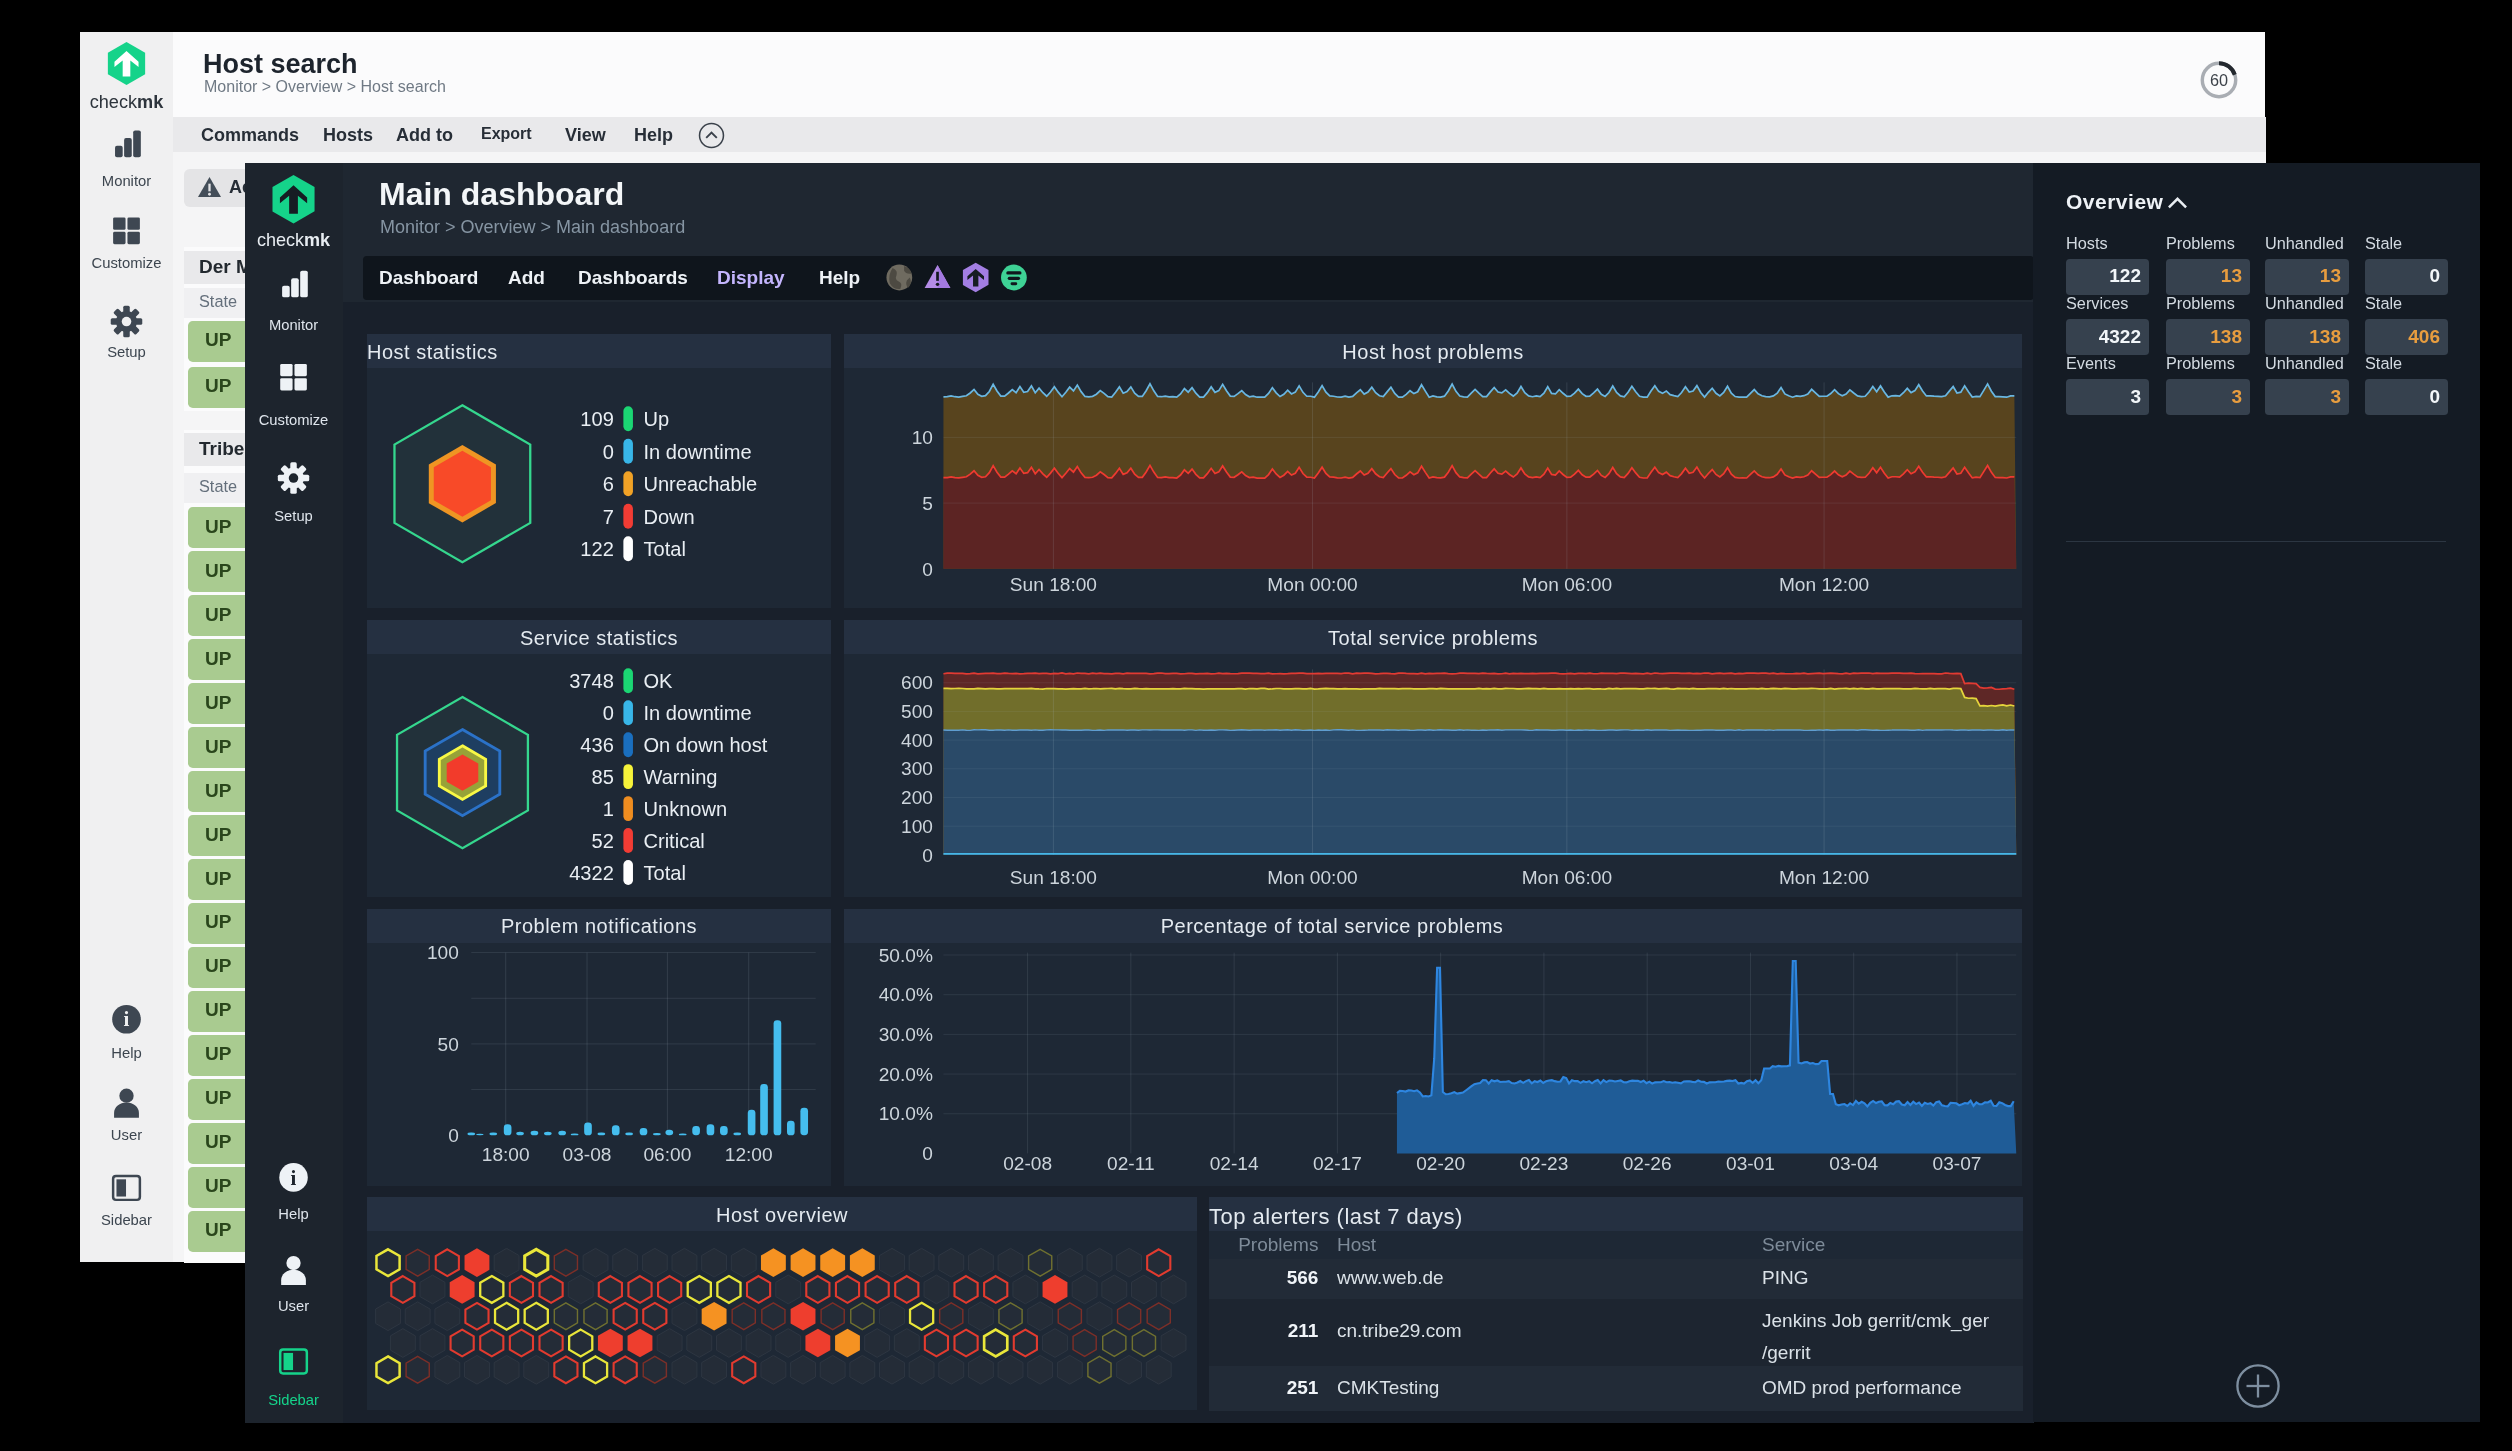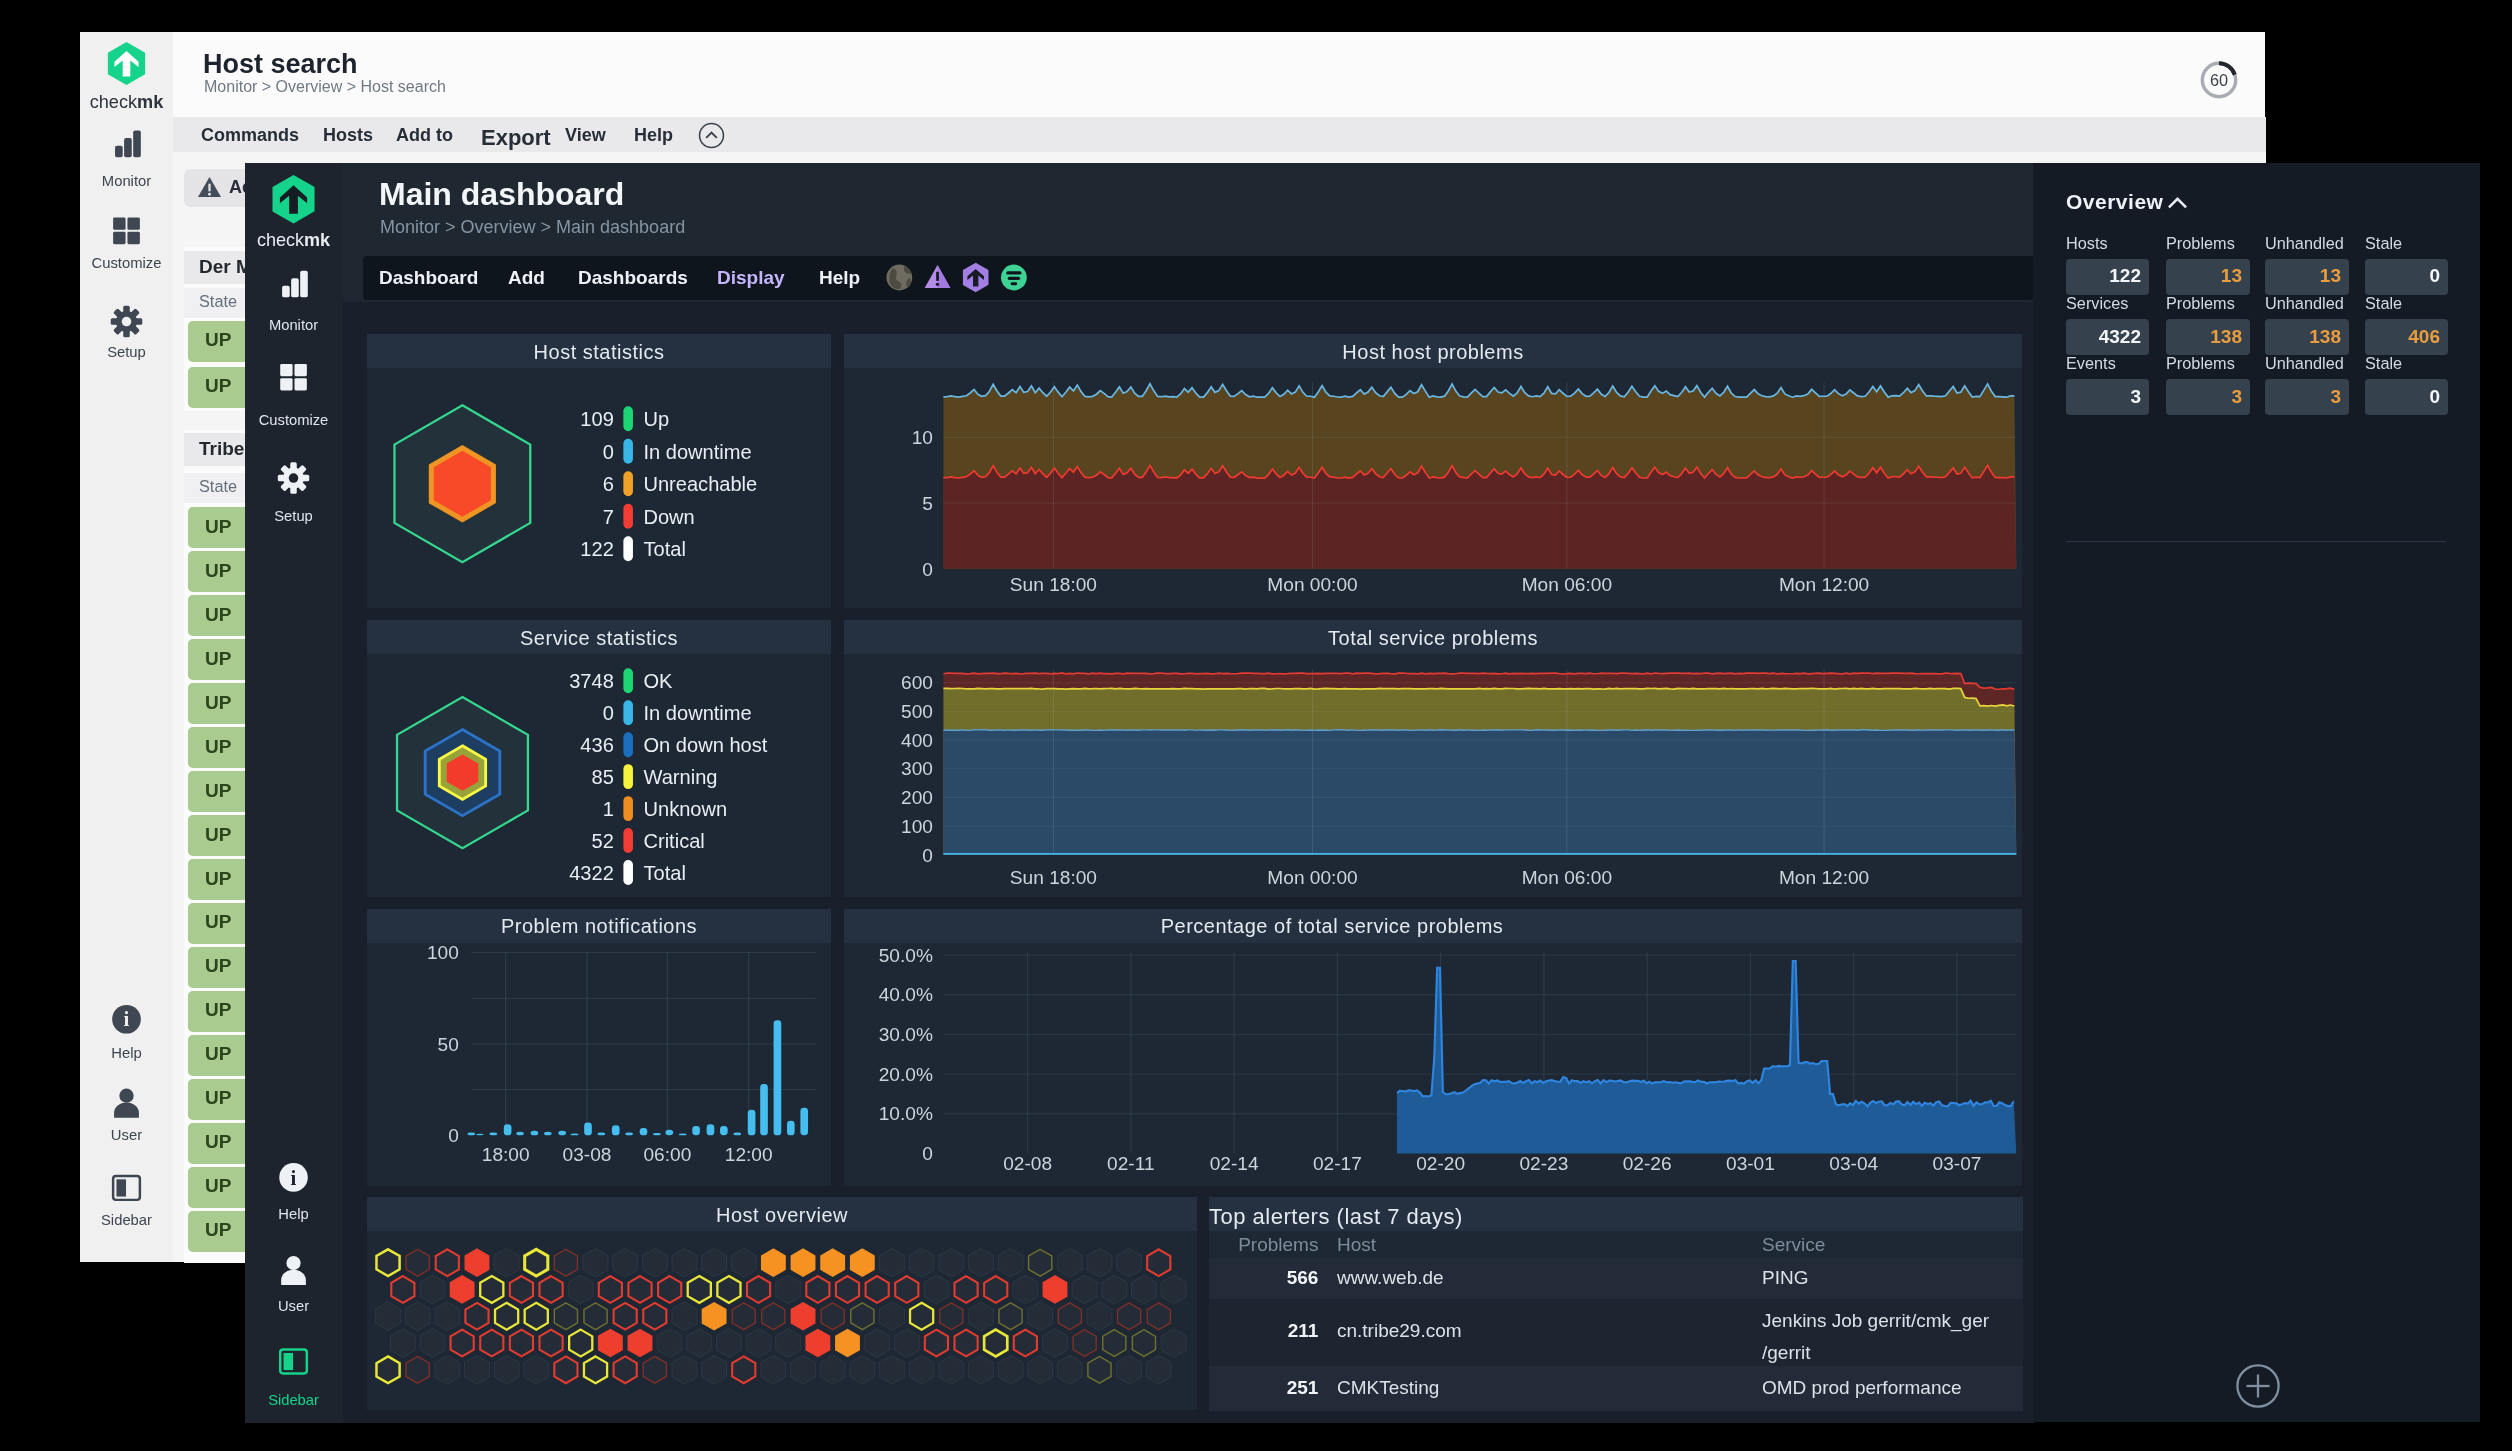--- a/index.html
+++ b/index.html
@@ -48,21 +48,21 @@
     <div class="abs" style="left:124px;top:46px;font-size:16px;color:#6f7984">Monitor &gt; Overview &gt; Host search</div>
     <svg class="abs" style="left:2118px;top:27px" width="42" height="42" viewBox="0 0 44 44">
       <circle cx="22" cy="22" r="17.5" fill="none" stroke="#a9adb3" stroke-width="3.6"></circle>
       <path d="M 22 4.5 A 17.5 17.5 0 0 1 38.5 16.5" fill="none" stroke="#23282e" stroke-width="4.2"></path>
       <text x="22" y="28" font-size="17" text-anchor="middle" style="fill:#3c4249">60</text>
     </svg>
     <div class="abs" style="left:93px;top:85px;width:2093px;height:35px;background:#e9e9eb"></div>
     <div class="abs b" style="left:121px;top:93px;font-size:18px;color:#272e37">Commands</div>
     <div class="abs b" style="left:243px;top:93px;font-size:18px;color:#272e37">Hosts</div>
     <div class="abs b" style="left:316px;top:93px;font-size:18px;color:#272e37">Add to</div>
-    <div class="abs b" style="left:401px;top:93px;font-size:22px;color:#272e37">Export</div>
+    <div class="abs b" style="left:401px;top:93px;font-size:16px;color:#272e37">Export</div>
     <div class="abs b" style="left:485px;top:93px;font-size:18px;color:#272e37">View</div>
     <div class="abs b" style="left:554px;top:93px;font-size:18px;color:#272e37">Help</div>
     <svg class="abs" style="left:618px;top:90px" width="27" height="27" viewBox="0 0 28 28">
       <circle cx="14" cy="14" r="12.4" fill="none" stroke="#3a414a" stroke-width="1.6"></circle>
       <path d="M 8.5 16.5 L 14 11 L 19.5 16.5" fill="none" stroke="#3a414a" stroke-width="2"></path>
     </svg>
     <div class="abs" style="left:93px;top:120px;width:2093px;height:1110px;background:#f5f5f6"></div>
     <div class="abs" style="left:104px;top:137px;width:516px;height:38px;background:#e4e4e6;border-radius:5.7px"></div>
     <svg class="abs" style="left:117px;top:144px" width="25" height="23" viewBox="0 0 26 24">
       <path d="M 13 1 L 25 22 L 1 22 Z" fill="#444e59"></path>
@@ -175,21 +175,21 @@
       <circle cx="55" cy="23.2" r="1.8" fill="#12171e"></circle>
       <polygon points="95.0,0.5 108.4,8.2 108.4,23.7 95.0,31.5 81.6,23.8 81.6,8.2" fill="#a37ee3"></polygon>
       <polygon points="95.0,7.0 103.7,14.8 103.7,18.5 97.8,13.8 97.8,25.3 92.2,25.3 92.2,13.8 86.3,18.5 86.3,14.8" fill="#161c23"></polygon>
       <circle cx="135" cy="16" r="13.5" fill="#3ed295"></circle>
       <rect x="127" y="9.5" width="16" height="3.4" rx="1.7" fill="#10161d"></rect>
       <rect x="128.5" y="15.2" width="13" height="3.4" rx="1.7" fill="#10161d"></rect>
       <rect x="131.5" y="21" width="7" height="3" rx="1.5" fill="#10161d"></rect>
     </svg>
     <div class="abs" style="left:122px;top:171px;width:464px;height:274px;background:#1e2835"></div>
     <div class="abs" style="left:122px;top:171px;width:464px;height:34px;background:#253041"></div>
-    <div class="abs" style="left:122px;top:178px;width:464px;text-align:center;font-size:20px;color:#e4eaf0;letter-spacing:0.5px">Host statistics</div>
+    <div class="abs" style="left:122px;top:178px;width:464px;font-size:20px;color:#e4eaf0;letter-spacing:0.5px">Host statistics</div>
     <div class="abs" style="left:599px;top:171px;width:1178px;height:274px;background:#1e2835"></div>
     <div class="abs" style="left:599px;top:171px;width:1178px;height:34px;background:#253041"></div>
     <div class="abs" style="left:599px;top:178px;width:1178px;text-align:center;font-size:20px;color:#e4eaf0;letter-spacing:0.5px">Host host problems</div>
     <div class="abs" style="left:122px;top:457px;width:464px;height:277px;background:#1e2835"></div>
     <div class="abs" style="left:122px;top:457px;width:464px;height:34px;background:#253041"></div>
     <div class="abs" style="left:122px;top:464px;width:464px;text-align:center;font-size:20px;color:#e4eaf0;letter-spacing:0.5px">Service statistics</div>
     <div class="abs" style="left:599px;top:457px;width:1178px;height:277px;background:#1e2835"></div>
     <div class="abs" style="left:599px;top:457px;width:1178px;height:34px;background:#253041"></div>
     <div class="abs" style="left:599px;top:464px;width:1178px;text-align:center;font-size:20px;color:#e4eaf0;letter-spacing:0.5px">Total service problems</div>
     <div class="abs" style="left:122px;top:746px;width:464px;height:277px;background:#1e2835"></div>

